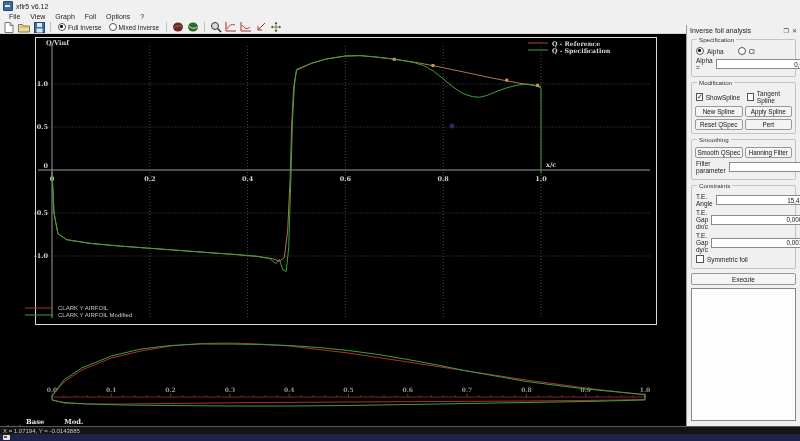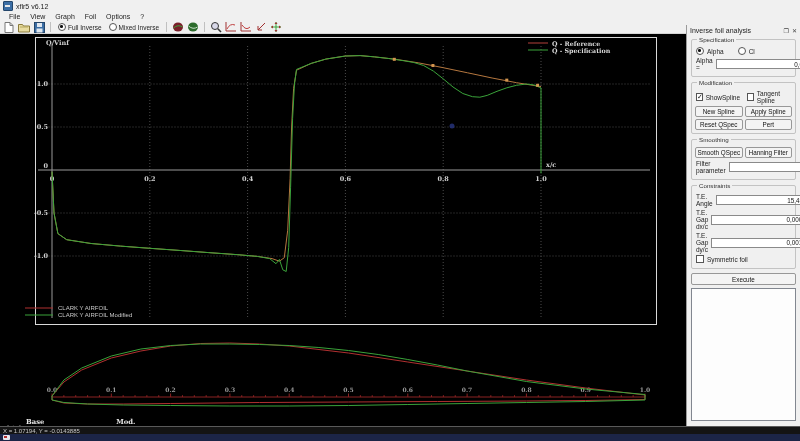--- a/index.html
+++ b/index.html
@@ -23,23 +23,23 @@
   .tb-radio{display:flex;align-items:center;gap:2px;font-size:6.5px;color:#222;margin:0 2px;}
   .radio{width:6px;height:6px;border:1px solid #555;border-radius:50%;background:#fff;position:relative;display:inline-block;}
   .radio.sel::after{content:"";position:absolute;left:1px;top:1px;width:2.5px;height:2.5px;border-radius:50%;background:#111;}
   
   .mainarea{position:absolute;left:0;top:34px;width:686px;height:392px;background:#000;}
   #plot-svg{position:absolute;left:0;top:0;}
   .gtext{font-family:"DejaVu Serif",serif;font-weight:bold;}
   
   .stats{position:absolute;left:2px;top:385px;color:#e8e8e8;
          font-family:"DejaVu Serif",serif;font-weight:bold;font-size:6.8px;line-height:7.2px;}
-  .stats .hdr{display:flex;gap:40px;}
+  .stats .hdr{display:flex;}
   .stats .hdr .hb{margin-left:24px;}
-  .stats .hdr .hm{margin-left:32px;}
+  .stats .hdr .hm{margin-left:20px;}
   .srow{display:flex;}
   .srow .lab{width:50px;}
   .srow .eq{width:10px;text-align:center;}
   .srow .v1{width:32px;text-align:right;}
   .srow .v2{width:36px;text-align:right;}
   
   .panel{position:absolute;left:686px;top:25px;width:114px;height:401px;background:#f0f0f0;
          border-left:1px solid #9a9a9a;box-sizing:border-box;display:flex;flex-direction:column;font-size:6.5px;color:#222;}
   .panel-hdr{display:flex;justify-content:space-between;align-items:center;padding:2px 3px 1px 3px;}
   .panel-hdr .ptitle{font-size:7px;}

